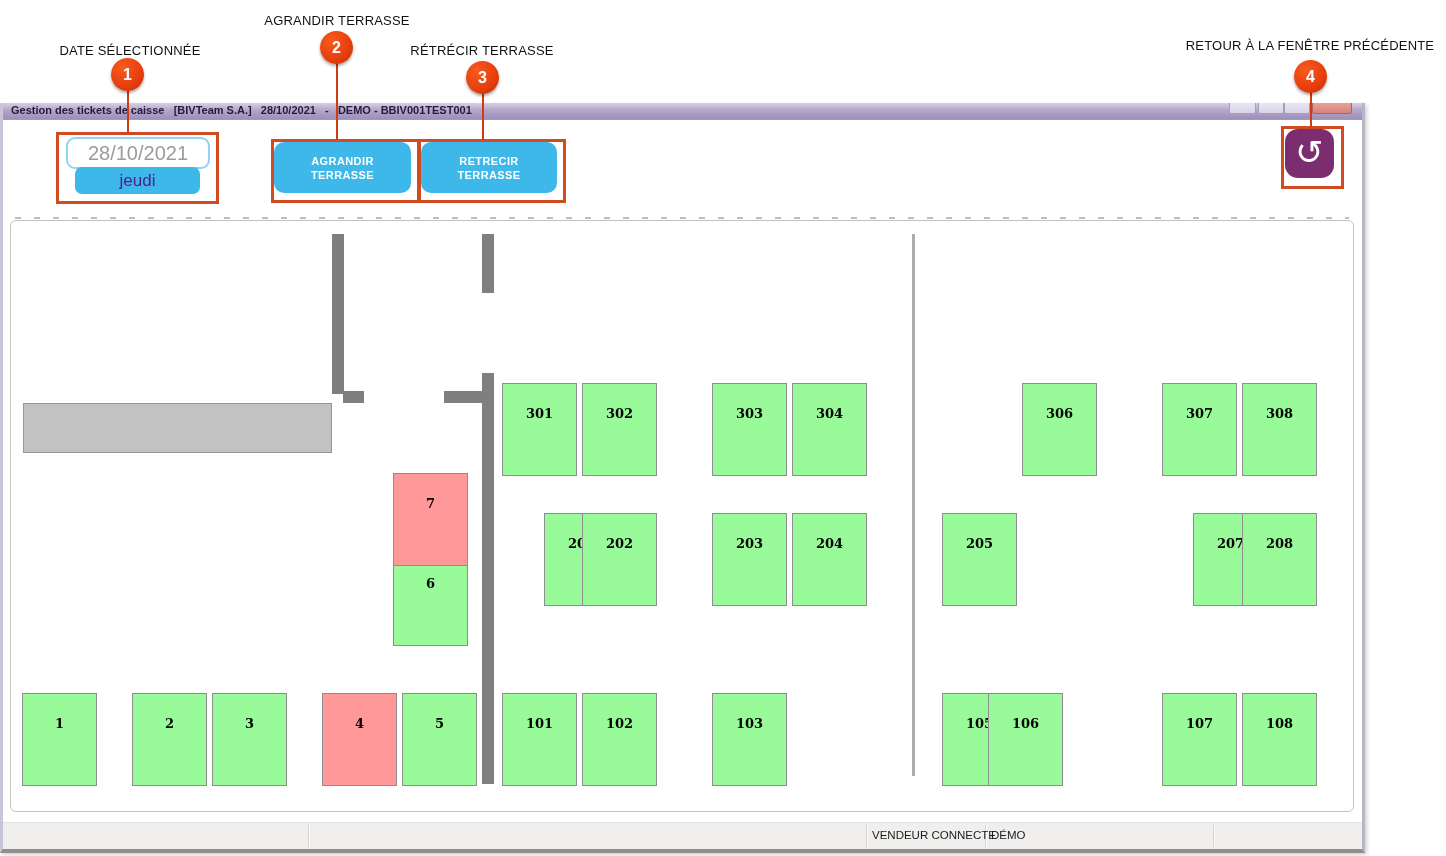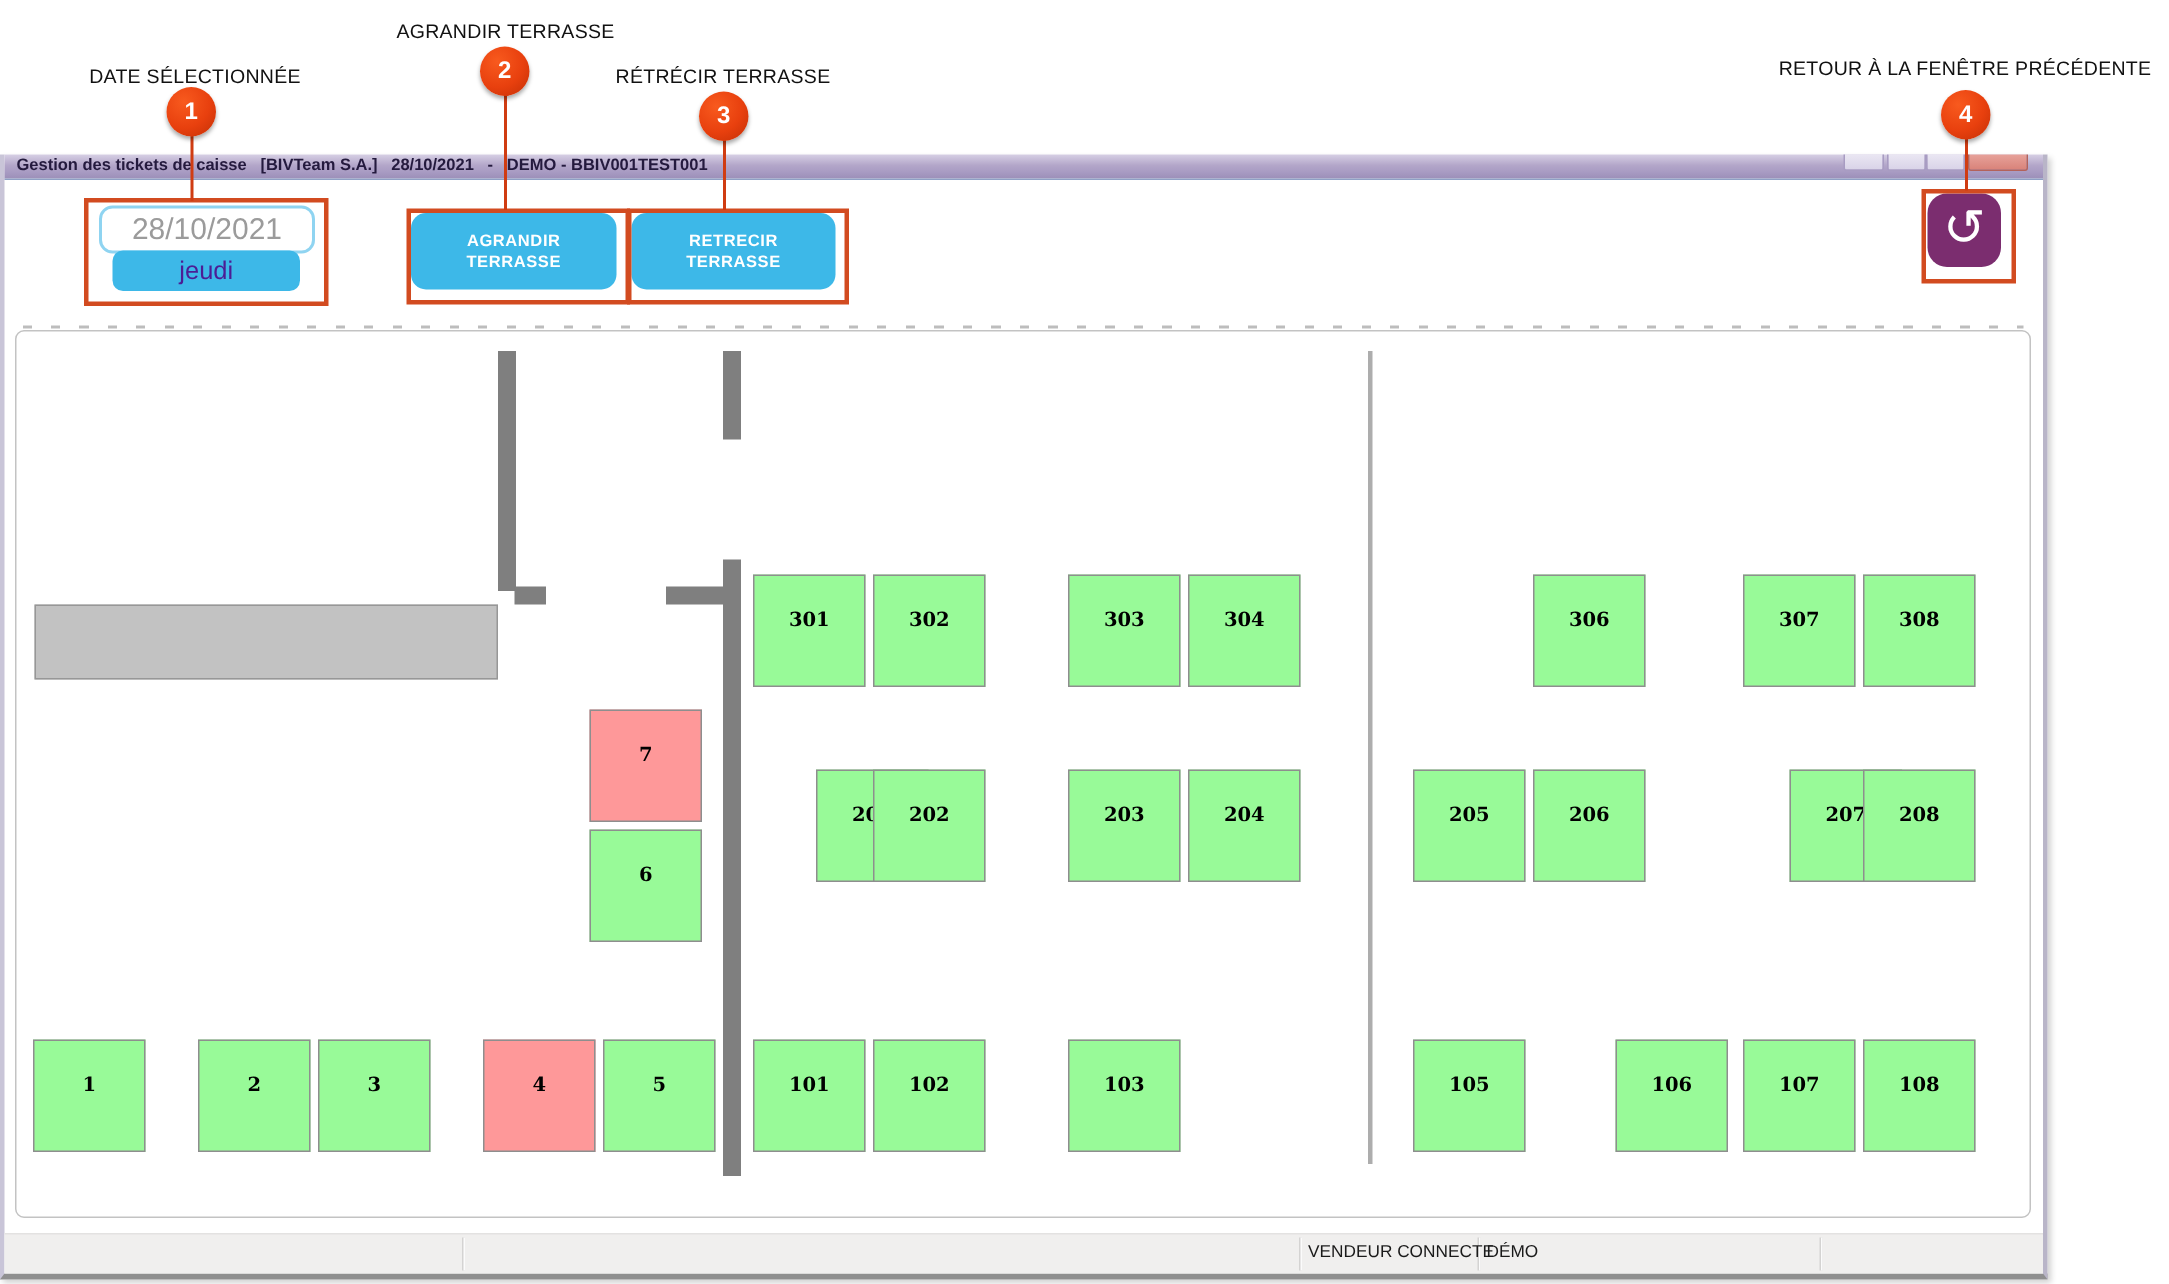--- a/index.html
+++ b/index.html
@@ -41,21 +41,21 @@
   .back-btn span{font-family:"DejaVu Sans",sans-serif;font-size:34px;line-height:34px;margin-top:-4px;}
 
   
   #floorplan{position:absolute;left:7px;top:117px;width:1344px;height:592px;background:#fff;
     border:1px solid #c3c3c3;border-radius:6px;box-sizing:border-box;}
   #floorplan::before{content:"";position:absolute;left:4px;right:4px;top:-4px;height:2px;
     background:repeating-linear-gradient(90deg,#bdbdbd 0 6px,transparent 6px 19px);}
   .wall{position:absolute;background:var(--wall-gray);}
   .wall-light{position:absolute;background:#adadad;}
   .counter{position:absolute;background:var(--counter-gray);border:1px solid #979797;box-sizing:border-box;}
-  .table{position:absolute;width:75px;height:75px;border:1px solid #8e8e8e;box-sizing:border-box;
+  .table{position:absolute;width:75px;height:93px;border:1px solid #8e8e8e;box-sizing:border-box;
     font-family:"DejaVu Serif",serif;font-weight:bold;font-size:13px;color:#000;
     display:flex;justify-content:center;align-items:flex-start;padding-top:22px;cursor:pointer;}
   .table.free{background:var(--table-free);}
   .table.occupied{background:var(--table-busy);}
 
   
   #statusbar{position:absolute;left:0;right:0;top:719px;height:27px;background:#f0efee;border-top:1px solid #e3e2e1;box-sizing:border-box;}
   .sb-div{position:absolute;top:2px;bottom:2px;width:1px;background:#d4d3d2;border-right:1px solid #fbfbfb;}
   .sb-text{position:absolute;top:6px;font-size:11.5px;color:#1a1a1a;white-space:nowrap;}
 </style>
@@ -117,29 +117,28 @@
         <div class="table free" style="left: 121px; top: 472px;">2</div>
         <div class="table free" style="left: 201px; top: 472px;">3</div>
         <div class="table occupied" style="left: 311px; top: 472px;">4</div>
         <div class="table free" style="left: 391px; top: 472px;">5</div>
         <div class="table free" style="left: 382px; top: 332px;">6</div>
         <div class="table occupied" style="left: 382px; top: 252px;">7</div>
         <div class="table free" style="left: 491px; top: 472px;">101</div>
         <div class="table free" style="left: 571px; top: 472px;">102</div>
         <div class="table free" style="left: 701px; top: 472px;">103</div>
         <div class="table free" style="left: 931px; top: 472px; text-align: center;">105</div>
-        <div class="table free" style="left: 1066px; top: 472px;">106</div>
+        <div class="table free" style="left: 977px; top: 472px;">106</div>
         <div class="table free" style="left: 1151px; top: 472px;">107</div>
         <div class="table free" style="left: 1231px; top: 472px;">108</div>
         <div class="table free" style="left: 491px; top: 292px; margin-left: 42px;">201</div>
         <div class="table free" style="left: 571px; top: 292px;">202</div>
         <div class="table free" style="left: 701px; top: 292px;">203</div>
         <div class="table free" style="left: 781px; top: 292px;">204</div>
         <div class="table free" style="left: 931px; top: 292px;">205</div>
-        <div class="table free" style="left: 1011px; top: 292px;">206</div>
         <div class="table free" style="left: 1182px; top: 292px;">207</div>
         <div class="table free" style="left: 1231px; top: 292px;">208</div>
         <div class="table free" style="left: 491px; top: 162px;">301</div>
         <div class="table free" style="left: 571px; top: 162px;">302</div>
         <div class="table free" style="left: 701px; top: 162px;">303</div>
         <div class="table free" style="left: 781px; top: 162px;">304</div>
         <div class="table free" style="left: 1011px; top: 162px;">306</div>
         <div class="table free" style="left: 1151px; top: 162px;">307</div>
         <div class="table free" style="left: 1231px; top: 162px;">308</div>
       </div>

